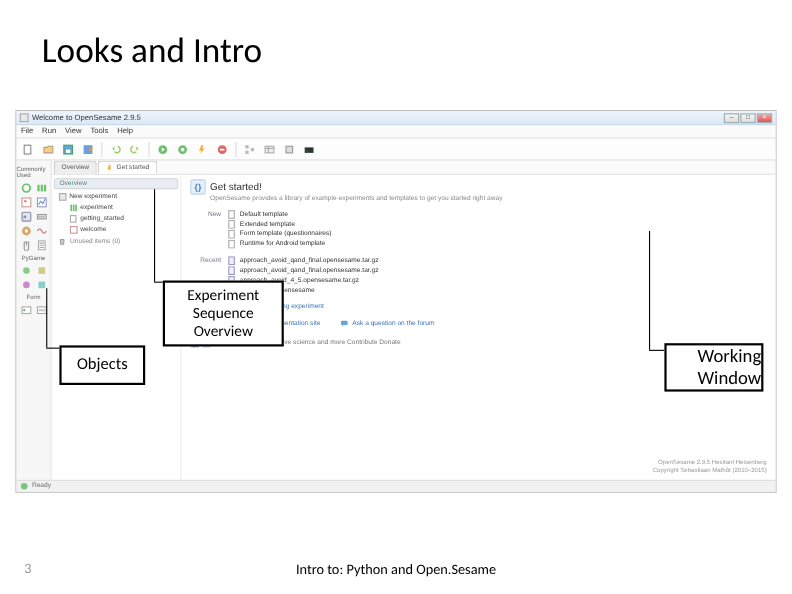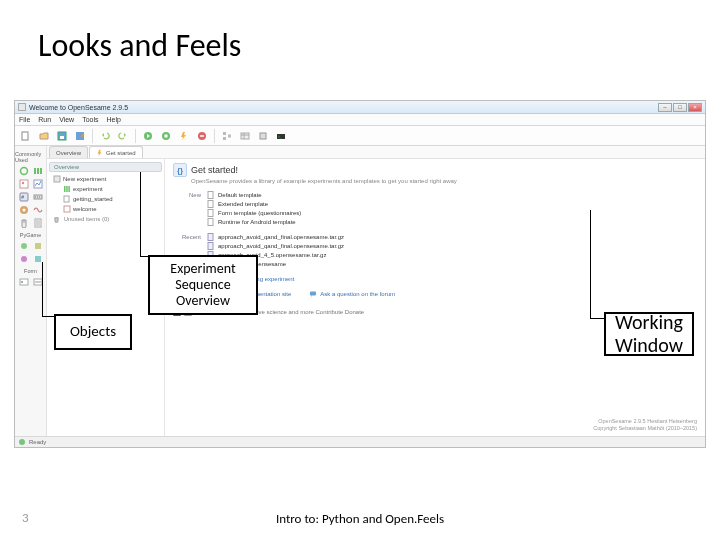--- a/index.html
+++ b/index.html
@@ -49,30 +49,30 @@
   .gs-item, .gs-link { display: flex; align-items: center; gap: 3px; font-size: 6px; color: #333; }
   .gs-link { color: #3a72b8; }
   .file-icon, .link-icon { width: 8px; height: 8px; }
   .working-footer { position: absolute; right: 8px; bottom: 4px; text-align: right; font-size: 5.5px; color: #999; line-height: 1.25; }
   .statusbar { height: 11px; background: #f1f1f1; border-top: 1px solid #d8d8d8; display: flex; align-items: center; padding: 0 4px; font-size: 6px; color: #666; gap: 4px; }
   .status-dot { width: 6px; height: 6px; border-radius: 50%; background: #7bc47f; }
   
   .anno { position: absolute; background: #fff; border: 2px solid #000; font-family: Calibri, Arial, sans-serif; color: #000; text-align: center; display: flex; align-items: center; justify-content: center; line-height: 1.15; z-index: 30; }
   .anno.objects { left: 54px; top: 314px; width: 78px; height: 36px; font-size: 15px; }
   .anno.seq { left: 148px; top: 255px; width: 110px; height: 60px; font-size: 14px; }
-  .anno.ww { left: 604px; top: 312px; width: 90px; height: 44px; font-size: 20px; }
+  .anno.ww { left: 604px; top: 312px; width: 90px; height: 44px; font-size: 17px; text-align: right; }
   .conn { position: absolute; background: #000; z-index: 25; }
   .footer { position: absolute; left: 0; bottom: 14px; width: 100%; text-align: center; font-size: 13px; color: #000; font-family: Calibri, Arial, sans-serif; z-index: 40; }
   .slidenum { position: absolute; left: 22px; bottom: 15px; font-size: 13px; color: #999; font-family: Calibri, Arial, sans-serif; z-index: 40; }
 </style>
 </head>
 <body>
 
 <div class="slide">
-  <div class="slide-title">Looks and Feels</div>
+  <div class="slide-title">Looks and Intro</div>
 
   <div class="app-window">
 
     <div class="titlebar">
       <div class="titlebar-left">
         <span class="titlebar-icon"></span>
         <span>Welcome to OpenSesame 2.9.5</span>
       </div>
       <div class="win-controls">
         <div class="win-btn">–</div>
@@ -482,14 +482,14 @@
   <div class="anno ww">Working Window</div>
 
   <div class="conn" style="left:42px; top:262px; width:1px; height:54px;"></div>
   <div class="conn" style="left:42px; top:316px; width:12px; height:1px;"></div>
   <div class="conn" style="left:140px; top:172px; width:1px; height:84px;"></div>
   <div class="conn" style="left:140px; top:256px; width:8px; height:1px;"></div>
   <div class="conn" style="left:590px; top:210px; width:1px; height:108px;"></div>
   <div class="conn" style="left:590px; top:318px; width:14px; height:1px;"></div>
 
   <div class="slidenum">3</div>
-  <div class="footer">Intro to: Python and Open.Feels</div>
+  <div class="footer">Intro to: Python and Open.Sesame</div>
 </div>
 
 </body></html>

